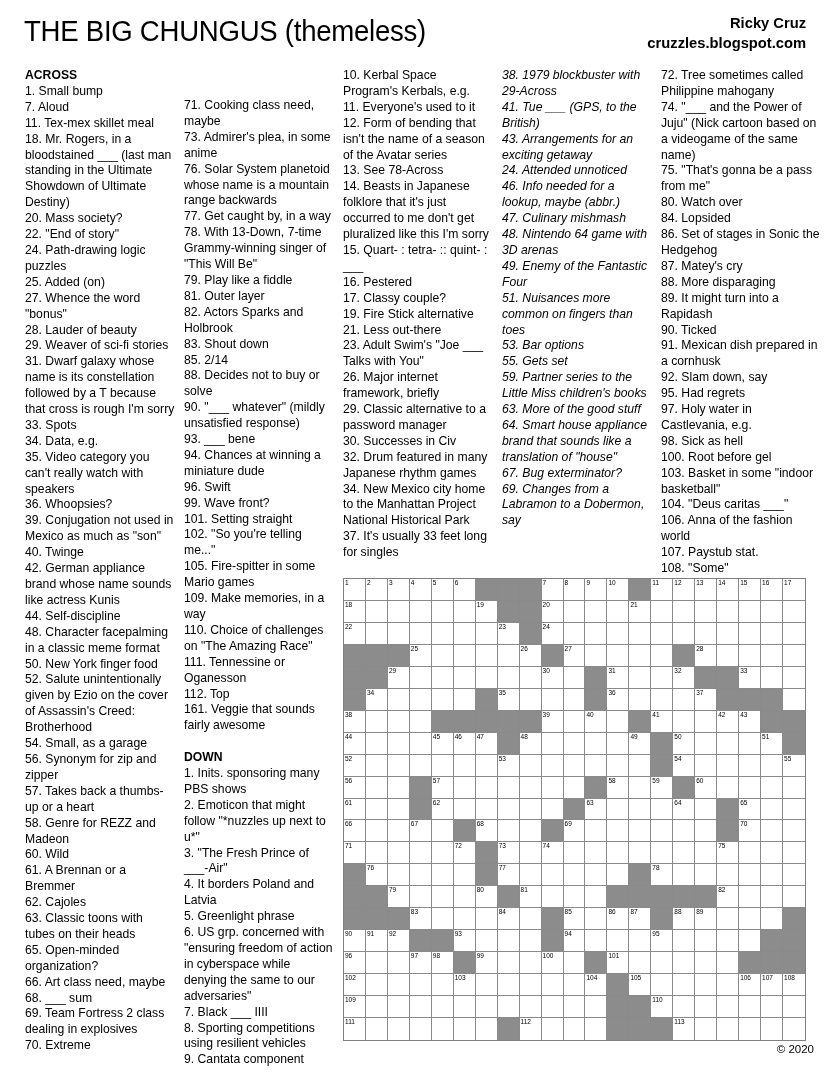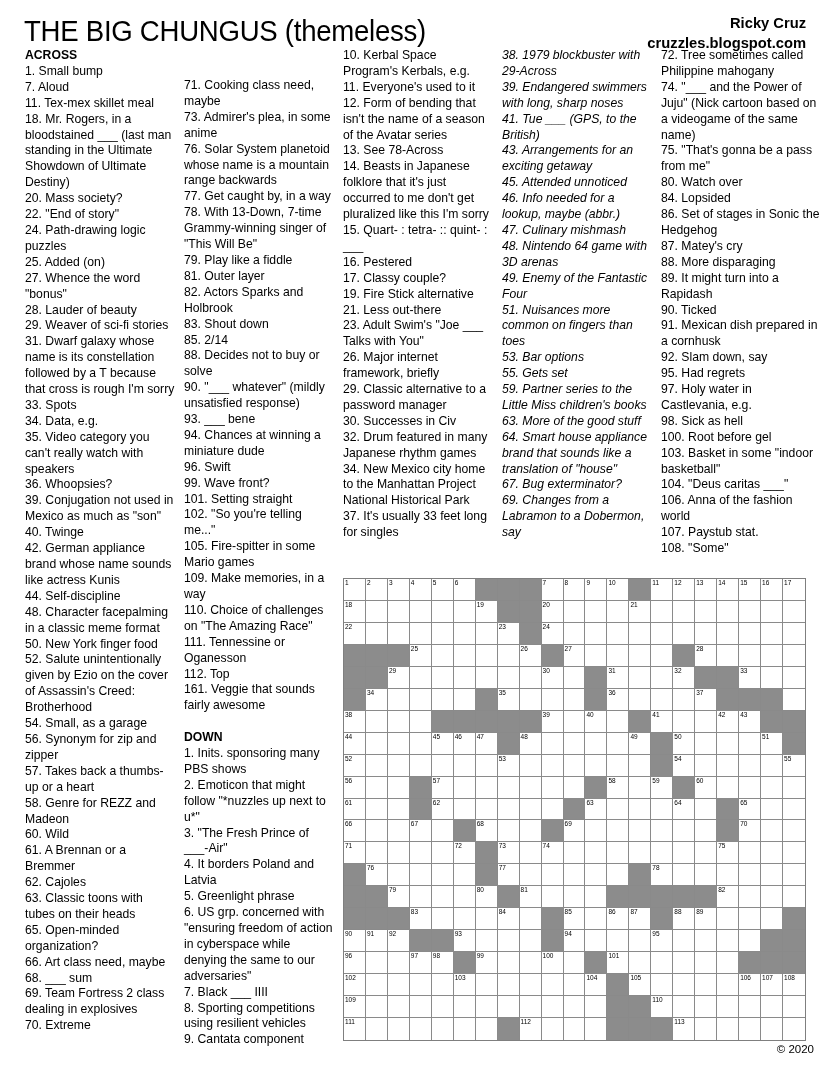--- a/index.html
+++ b/index.html
@@ -2,21 +2,21 @@
 <html><head>
 <meta charset="utf-8">
 <style>
   html, body { margin: 0; padding: 0; background: #ffffff; }
   body { width: 830px; height: 1080px; position: relative; overflow: hidden;
          font-family: "Liberation Sans", sans-serif; color: #000; }
   .title { position: absolute; left: 24px; top: 14px; font-size: 30px; font-weight: normal;
            letter-spacing: -0.3px; transform: scaleX(0.92); transform-origin: left top; white-space: nowrap; }
   .byline { position: absolute; right: 24px; top: 13px; text-align: right; font-weight: bold;
             font-size: 15.5px; line-height: 20px; transform: scaleX(0.95); transform-origin: right top; }
-  .col { position: absolute; top: 48px; font-size: 12.2px; line-height: 15.9px; }
+  .col { position: absolute; top: 68px; font-size: 12.2px; line-height: 15.9px; }
   .col .clue { margin: 0; }
   .col .head { font-weight: bold; }
   .col .gap { height: 15.9px; }
   #c1 { left: 25px; width: 150px; }
   #c2 { left: 184px; width: 150px; margin-top: 30px; }
   #c3 { left: 343px; width: 150px; }
   #c4 { left: 502px; width: 150px; font-style: italic; }
   #c5 { left: 661px; width: 160px; }
   .grid { position: absolute; left: 343px; top: 578px; width: 463px; height: 463px;
           display: grid; grid-template-columns: repeat(21, 1fr); grid-template-rows: repeat(21, 1fr);
@@ -126,24 +126,23 @@
     <div class="clue">23. Adult Swim's "Joe ___ Talks with You"</div>
     <div class="clue">26. Major internet framework, briefly</div>
     <div class="clue">29. Classic alternative to a password manager</div>
     <div class="clue">30. Successes in Civ</div>
     <div class="clue">32. Drum featured in many Japanese rhythm games</div>
     <div class="clue">34. New Mexico city home to the Manhattan Project National Historical Park</div>
     <div class="clue">37. It's usually 33 feet long for singles</div>
   </div>
 <div class="col" id="c4">
     <div class="clue">38. 1979 blockbuster with 29-Across</div>
-    <div class="clue">39. Endangered swimmers with long, sharp noses</div>
     <div class="clue">41. Tue ___ (GPS, to the British)</div>
     <div class="clue">43. Arrangements for an exciting getaway</div>
-    <div class="clue">45. Attended unnoticed</div>
+    <div class="clue">24. Attended unnoticed</div>
     <div class="clue">46. Info needed for a lookup, maybe (abbr.)</div>
     <div class="clue">47. Culinary mishmash</div>
     <div class="clue">48. Nintendo 64 game with 3D arenas</div>
     <div class="clue">49. Enemy of the Fantastic Four</div>
     <div class="clue">51. Nuisances more common on fingers than toes</div>
     <div class="clue">53. Bar options</div>
     <div class="clue">55. Gets set</div>
     <div class="clue">59. Partner series to the Little Miss children's books</div>
     <div class="clue">63. More of the good stuff</div>
     <div class="clue">64. Smart house appliance brand that sounds like a translation of "house"</div>

